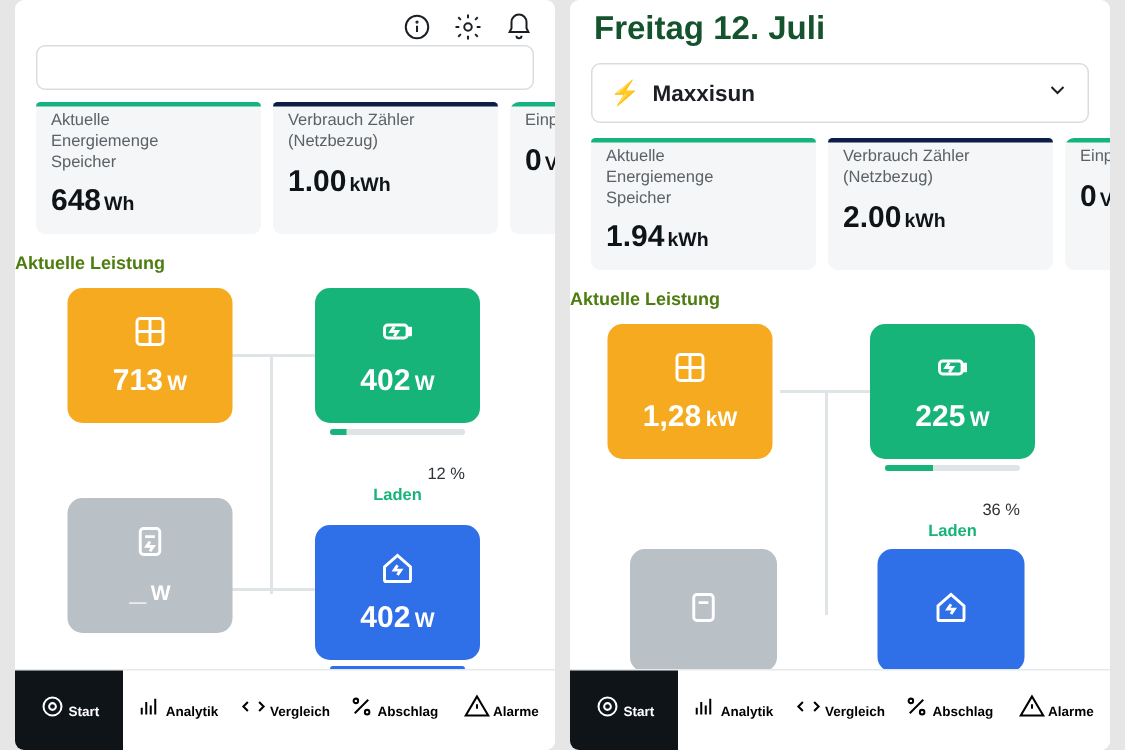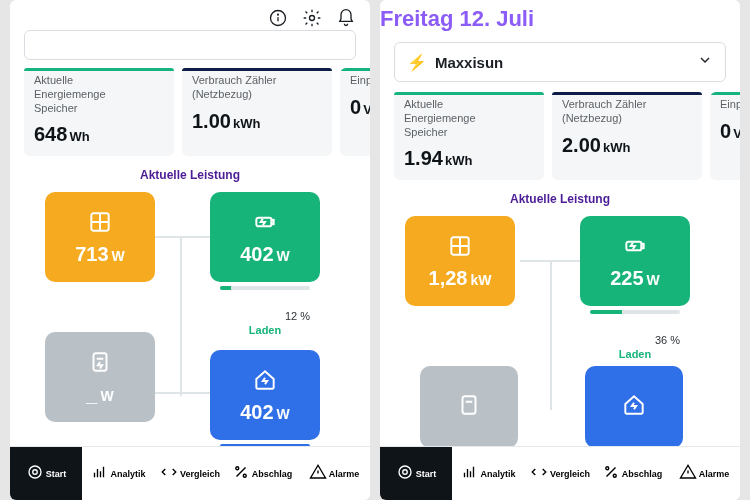--- a/index.html
+++ b/index.html
@@ -3,34 +3,34 @@
 <meta charset="utf-8">
 <style>
   * { box-sizing: border-box; margin: 0; padding: 0; font-family: -apple-system, Helvetica, Arial, sans-serif; }
   html, body { width: 750px; height: 500px; background: #e6e6e6; overflow: hidden; }
   .canvas { display: flex; gap: 10px; padding: 0 10px; width: 750px; height: 500px; }
   .phone { position: relative; width: 360px; height: 500px; background: #fff; border-radius: 6px; overflow: hidden; display: flex; flex-direction: column; }
   .topbar { display: flex; justify-content: flex-end; align-items: center; gap: 14px; padding: 8px 14px 2px 14px; }
   .topicon { width: 20px; height: 20px; display: flex; align-items: center; justify-content: center; }
   .topicon svg { width: 20px; height: 20px; stroke: #1b1f24; fill: none; stroke-width: 1.6; }
   .searchbox { margin: 0 14px 8px 14px; height: 30px; border: 1px solid #d9dde1; border-radius: 6px; }
-  .date-title { font-size: 22px; font-weight: 800; color: #8b5cf6; padding: 6px 16px 10px 0; }
+  .date-title { font-size: 22px; font-weight: 800; color: #14532d; padding: 6px 16px 10px 16px; }
   .selector { margin: 0 14px 10px 14px; height: 40px; border: 1px solid #d9dde1; border-radius: 6px; display: flex; align-items: center; justify-content: space-between; padding: 0 12px; }
   .selector .bolt { margin-right: 8px; color: #5b6166; }
   .selector .label { flex: 1; font-size: 15px; font-weight: 600; color: #1b1f24; }
   .selector .chev svg { width: 16px; height: 16px; stroke: #1b1f24; fill: none; stroke-width: 2; }
   .cards-row { display: flex; gap: 8px; padding: 0 0 0 14px; }
   .card { background: #f4f6f7; border-radius: 6px; padding: 6px 10px 10px 10px; min-width: 150px; position: relative; }
   .card.trunc { min-width: 40px; overflow: hidden; }
   .card::before { content: ""; position: absolute; top: 0; left: 0; right: 0; height: 3px; background: var(--accent, #15b380); border-radius: 6px 6px 0 0; }
   .card-accent-navy::before { background: #0d1d47; }
   .card-title { font-size: 11px; color: #5b6166; line-height: 1.25; margin-bottom: 8px; white-space: pre-line; }
   .card-value { font-size: 20px; font-weight: 800; color: #0f1419; }
   .card-unit { font-size: 13px; font-weight: 700; color: #0f1419; margin-left: 2px; }
-  .section-title { font-size: 12px; font-weight: 700; text-align: center; color: #4c1d95; margin: 12px 0 10px 0; }
+  .section-title { font-size: 12px; font-weight: 700; text-align: left; color: #4d7c0f; margin: 12px 0 10px 0; }
   .flow { position: relative; width: 100%; flex: 1; }
   .tile { position: absolute; width: 110px; height: 90px; border-radius: 10px; color: #fff; display: flex; flex-direction: column; align-items: center; justify-content: center; gap: 4px; }
   .tile.small { width: 98px; height: 82px; }
   .tile .ticon svg { width: 26px; height: 26px; stroke: #fff; fill: none; stroke-width: 1.8; }
   .tile .tval { font-size: 20px; font-weight: 800; }
   .tile .tunit { font-size: 14px; font-weight: 700; margin-left: 3px; }
   .solar { background: #f5aa1f; }
   .battery { background: #17b47a; }
   .grid { background: #b9c0c6; }
   .home { background: #2f6fe8; }

